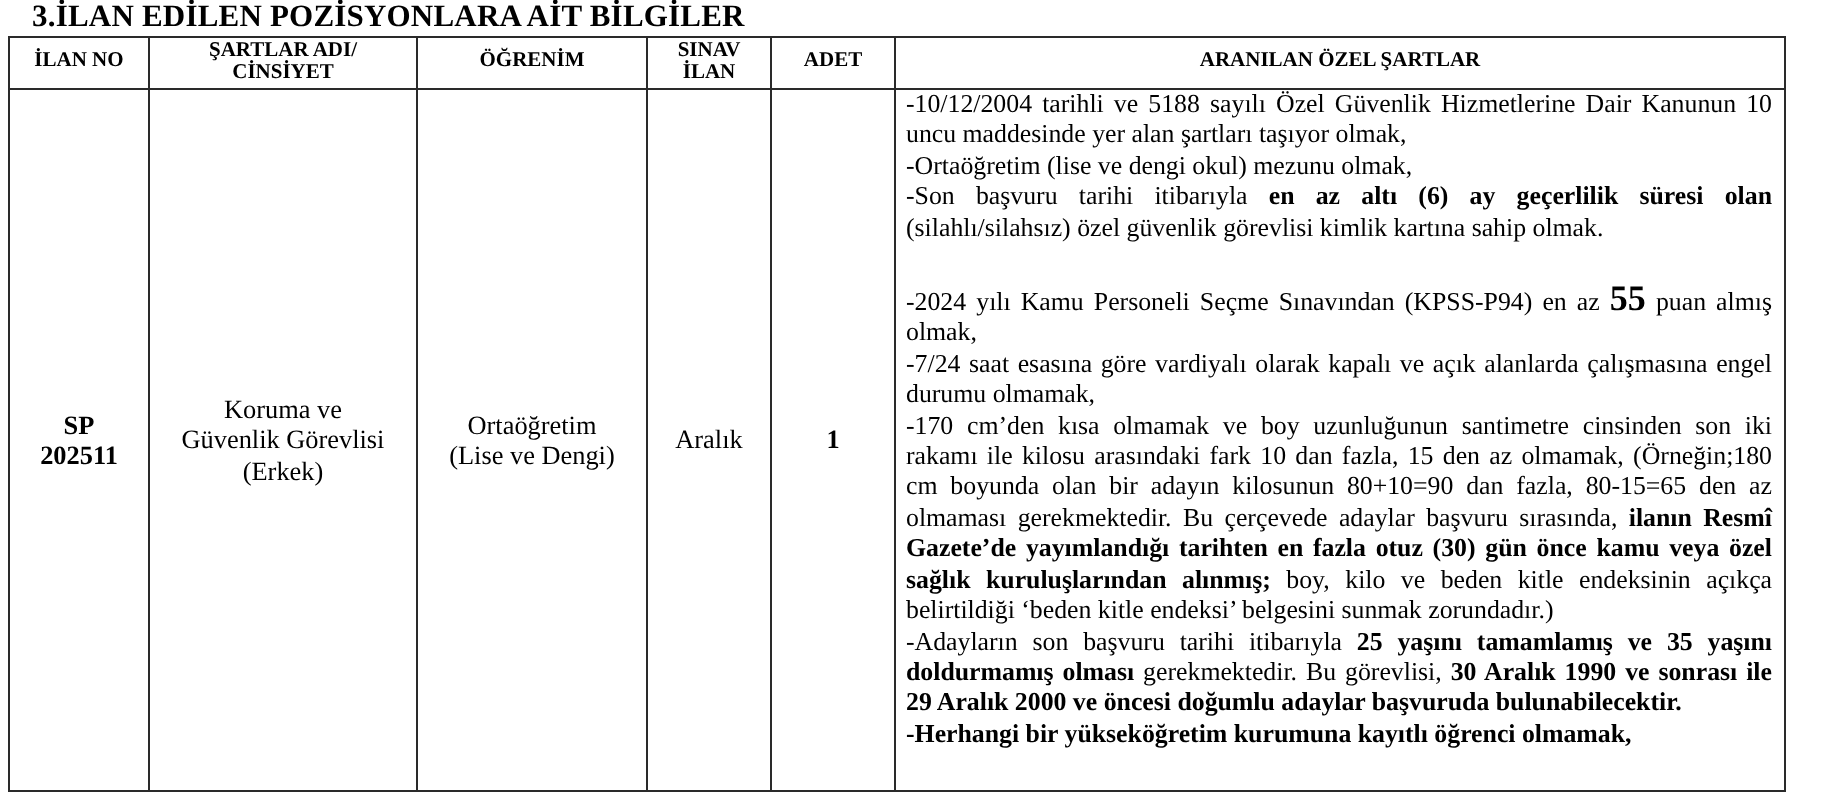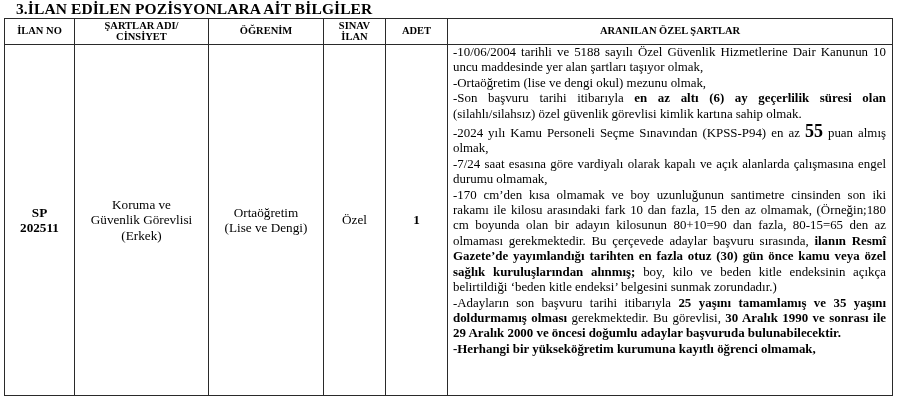--- a/index.html
+++ b/index.html
@@ -35,21 +35,21 @@
   td.ilan-no { font-weight: bold; }
   td.adet { font-weight: bold; }
   td.body-row-cell { height: 350px; }
   td.conditions {
     vertical-align: top;
     padding: 0 6px 0 5px !important;
     font-size: 12.9px; line-height: 15.4px;
     text-align: justify;
   }
   .cond { margin: 0; }
-  .cond.spaced { margin-top: 2px; }
+  .cond.spaced { margin-top: 20px; }
   .big55 { font-size: 18px; font-weight: bold; }
   b { font-weight: bold; }
 </style>
 </head>
 <body>
 
 <div class="section-title">3.İLAN EDİLEN POZİSYONLARA AİT BİLGİLER</div>
 
 <table class="positions">
   <colgroup>
@@ -84,24 +84,24 @@
       </td>
       <td class="center">
         <span>Koruma ve</span><br>
         <span>Güvenlik Görevlisi</span><br>
         <span>(Erkek)</span>
       </td>
       <td class="center">
         <span>Ortaöğretim</span><br>
         <span>(Lise ve Dengi)</span>
       </td>
-      <td class="center">Özel</td>
+      <td class="center">Aralık</td>
       <td class="center adet">1</td>
       <td class="conditions">
-        <p class="cond">-10/06/2004 tarihli ve 5188 sayılı Özel Güvenlik Hizmetlerine Dair Kanunun 10 uncu maddesinde yer alan şartları taşıyor olmak,</p>
+        <p class="cond">-10/12/2004 tarihli ve 5188 sayılı Özel Güvenlik Hizmetlerine Dair Kanunun 10 uncu maddesinde yer alan şartları taşıyor olmak,</p>
         <p class="cond">-Ortaöğretim (lise ve dengi okul) mezunu olmak,</p>
         <p class="cond"><span>-Son başvuru tarihi itibarıyla </span><b>en az altı (6) ay geçerlilik süresi olan</b><span> (silahlı/silahsız) özel güvenlik görevlisi kimlik kartına sahip olmak.</span></p>
         <p class="cond spaced"><span>-2024 yılı Kamu Personeli Seçme Sınavından (KPSS-P94) en az </span><span class="big55">55</span><span> puan almış olmak,</span></p>
         <p class="cond">-7/24 saat esasına göre vardiyalı olarak kapalı ve açık alanlarda çalışmasına engel durumu olmamak,</p>
         <p class="cond"><span>-170 cm’den kısa olmamak ve boy uzunluğunun santimetre cinsinden son iki rakamı ile kilosu arasındaki fark 10 dan fazla, 15 den az olmamak, (Örneğin;180 cm boyunda olan bir adayın kilosunun 80+10=90 dan fazla, 80-15=65 den az olmaması gerekmektedir. Bu çerçevede adaylar başvuru sırasında, </span><b>ilanın Resmî Gazete’de yayımlandığı tarihten en fazla otuz (30) gün önce kamu veya özel sağlık kuruluşlarından alınmış;</b><span> boy, kilo ve beden kitle endeksinin açıkça belirtildiği ‘beden kitle endeksi’ belgesini sunmak zorundadır.)</span></p>
         <p class="cond"><span>-Adayların son başvuru tarihi itibarıyla </span><b>25 yaşını tamamlamış ve 35 yaşını doldurmamış olması</b><span> gerekmektedir. Bu görevlisi, </span><b>30 Aralık 1990 ve sonrası ile 29 Aralık 2000 ve öncesi doğumlu adaylar başvuruda bulunabilecektir.</b></p>
         <p class="cond"><b>-Herhangi bir yükseköğretim kurumuna kayıtlı öğrenci olmamak,</b></p>
       </td>
     </tr>
   </tbody>

